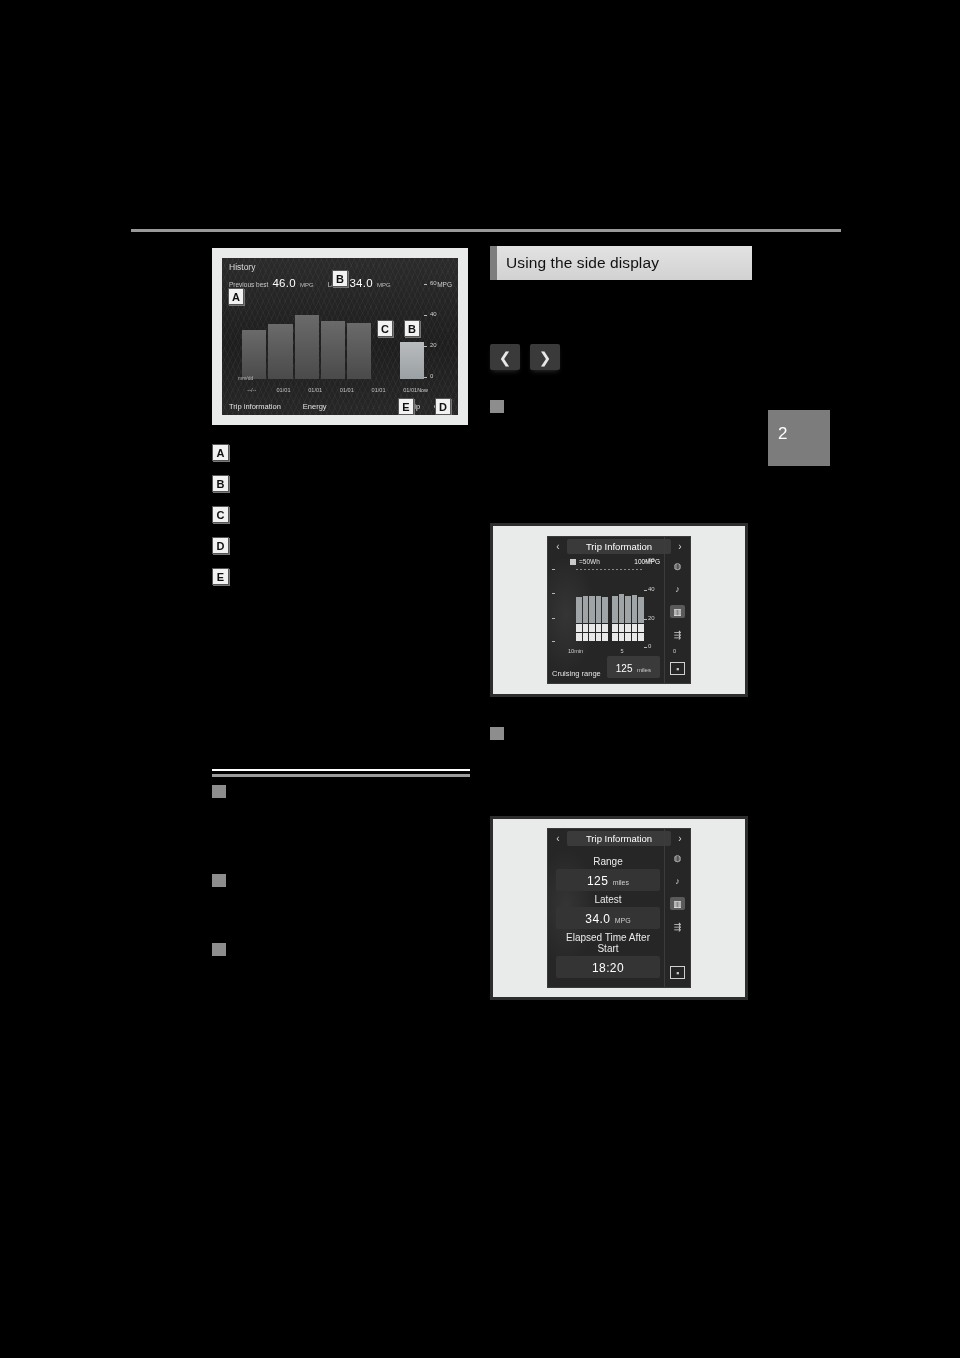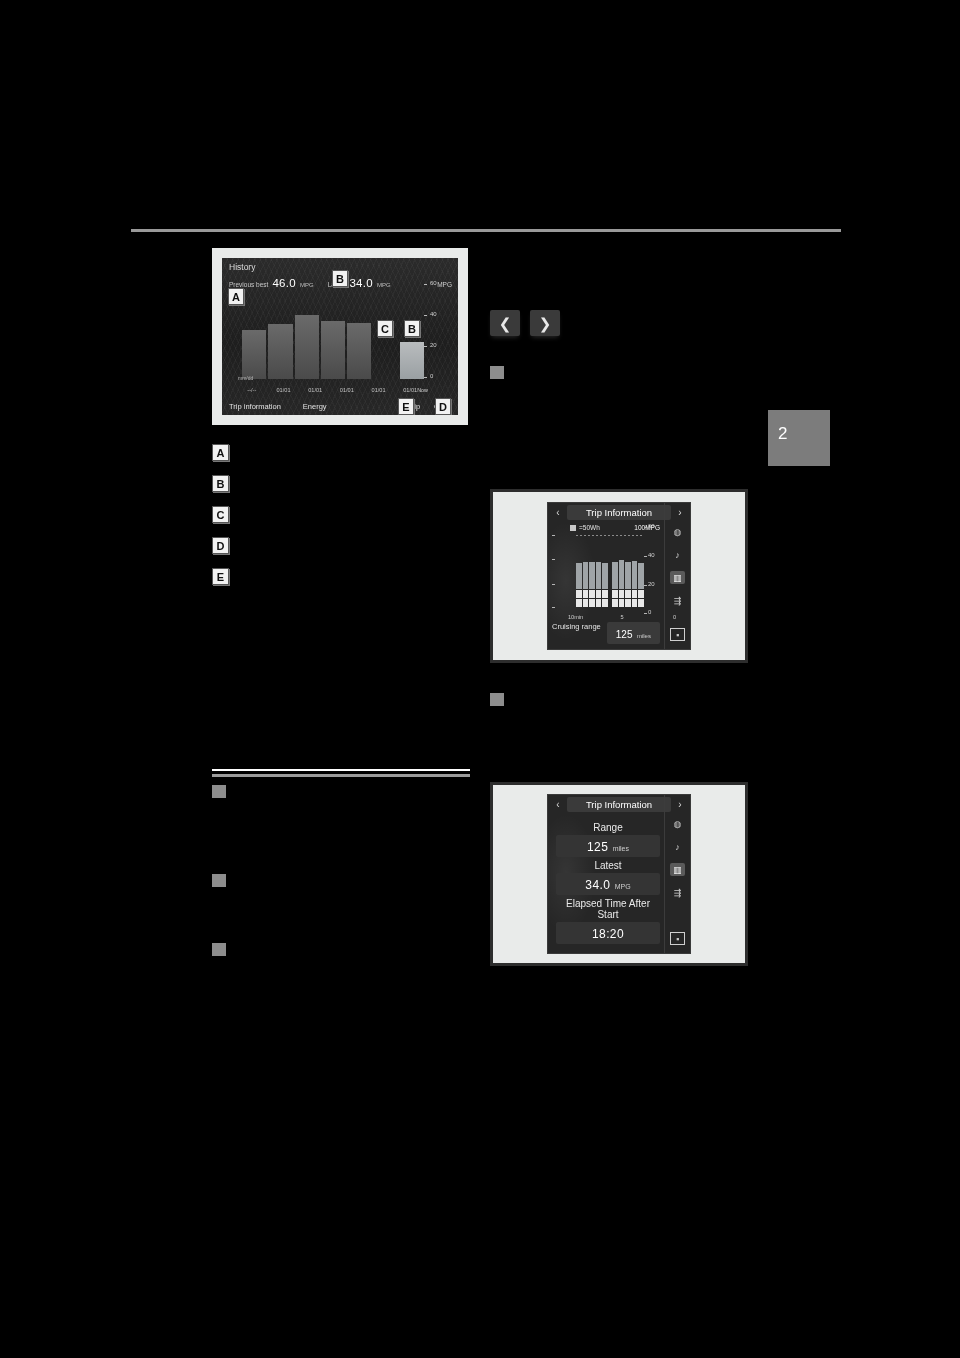--- a/index.html
+++ b/index.html
@@ -166,21 +166,21 @@
   .sd-yaxis { position:absolute; right:-16px; top:-8px; bottom:-6px; width:16px; color:#d2d2d2; font-size:6px; }
   .sd-yaxis span { position:absolute; left:4px; }
   .sd-yt { position:absolute; left:0; width:3px; height:1px; background:#b5b5b5; }
   .sd-ylt{ position:absolute; left:-24px; width:3px; height:1px; background:#b5b5b5; }
   .sd-xaxis { position:absolute; left:20px; right:14px; bottom:14px; display:flex; color:#cecece; font-size:5.6px; }
   .sd-xaxis span { flex:1; }
   .sd-xaxis span:nth-child(2){ text-align:center; }
   .sd-xaxis span:nth-child(3){ text-align:right; }
   .sd-foot {
     position:absolute; left:4px; right:30px; bottom:5px;
-    display:flex; align-items:flex-start; gap:6px;
+    display:flex; align-items:flex-end; gap:6px;
   }
   .sd-foot .lbl { color:#e4e4e4; font-size:7.5px; }
   .sd-foot .valbox { flex:1; background:#3a3a3a; border-radius:2px; padding:2px 6px; text-align:center; color:#fff; }
   .sd-foot .val { font-size:10px; }
   .sd-foot .unit{ font-size:6px; color:#cfcfcf; }
 
   
   .sd-list { position:relative; padding:5px 30px 0 8px; }
   .sd-list .k { text-align:center; color:#eaeaea; font-size:10px; margin:3px 0 2px; }
   .sd-list .vbox {
@@ -317,20 +317,23 @@
     </div>
     <div class="gap-b"></div>
     <div class="subhead">
       <div class="sq"></div>
       <div class="redact"></div>
     </div>
   </div>
 
   <div class="right-col">
 
+    <div class="section-head">
+      <h2>Using the side display</h2>
+    </div>
 
     <div class="arrow-row">
       <div class="arrow-btn">❮</div>
       <div class="arrow-btn">❯</div>
     </div>
 
     <div class="bullethead">
       <div class="sq"></div>
       <div class="redact"></div>
     </div>

